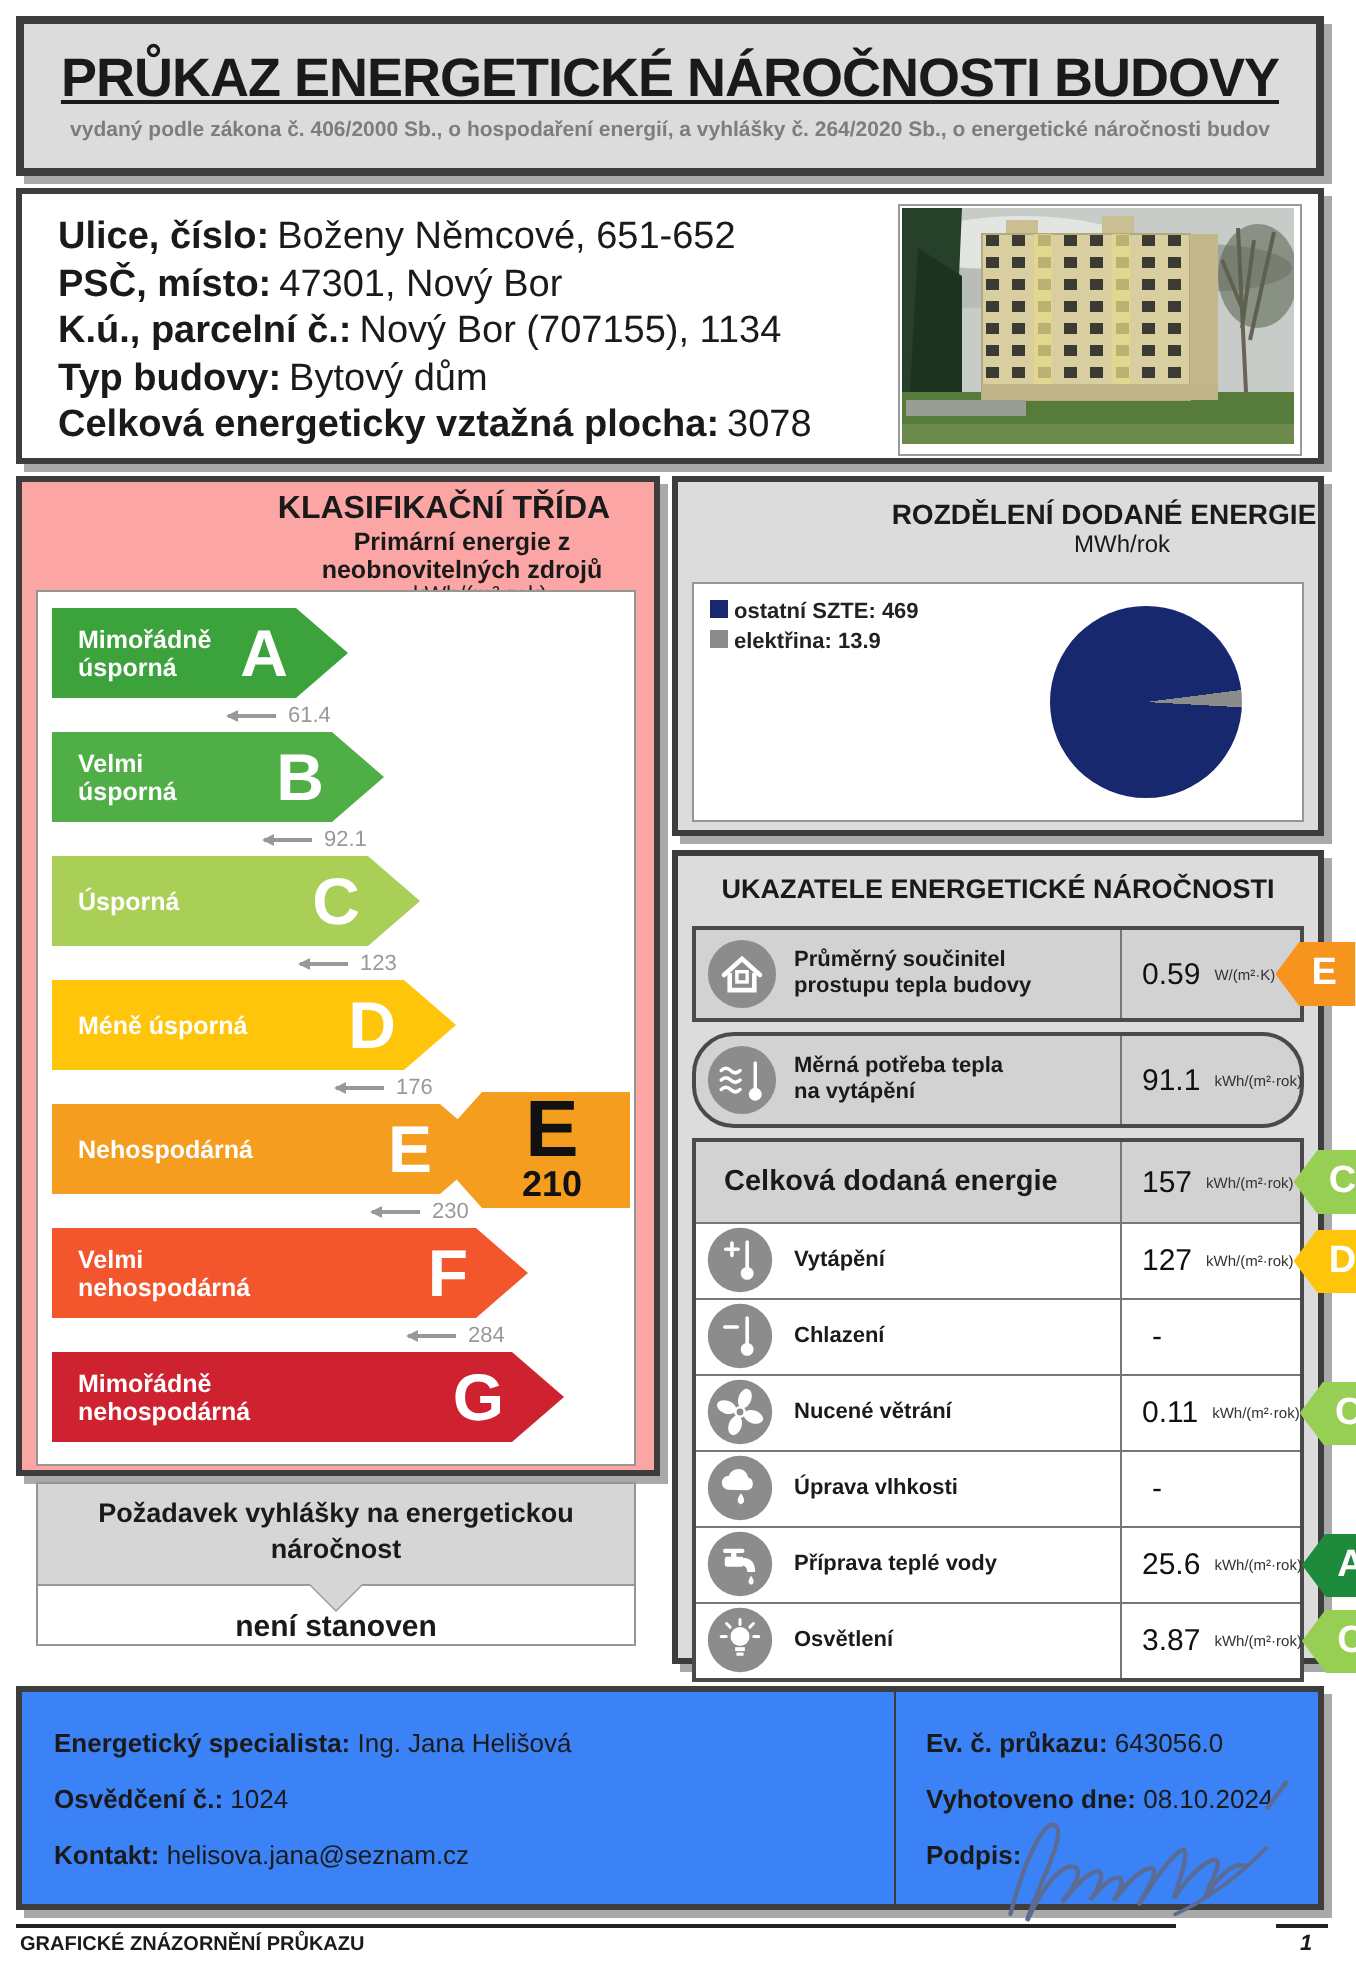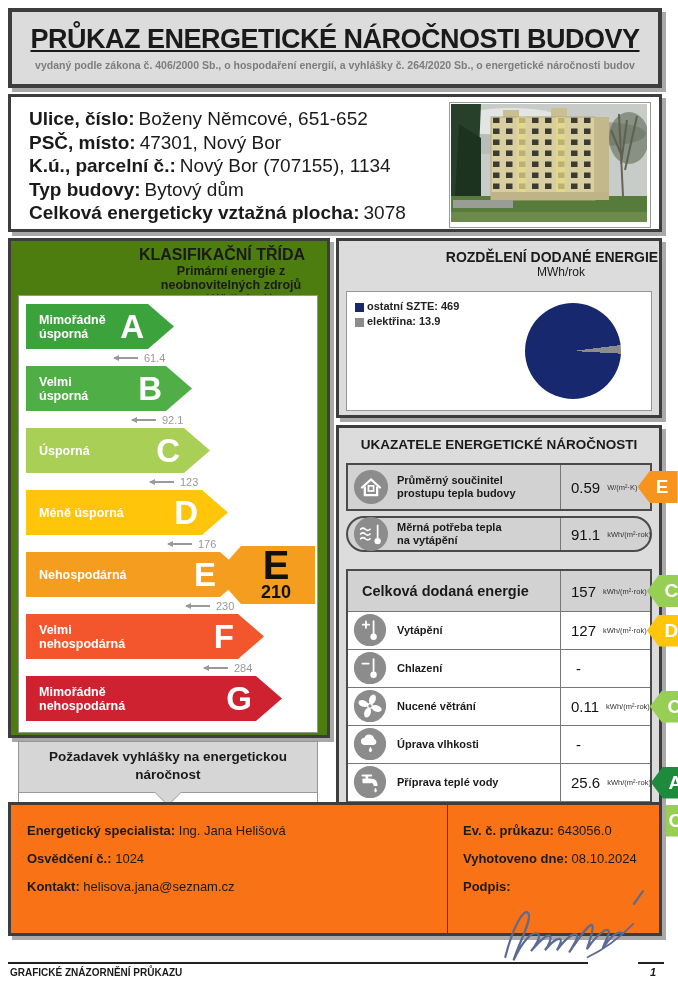--- a/index.html
+++ b/index.html
@@ -10,21 +10,21 @@
   #header-box h1{margin:12px 0 4px;font-size:27px;letter-spacing:-0.5px;text-decoration:underline;}
   #header-box .sub{font-size:10.5px;font-weight:bold;color:#7d7d7d;}
   
   #info-box{left:8px;top:94px;width:654px;height:138px;background:#fff;}
   .info-rows{position:absolute;left:18px;top:10px;font-size:19px;line-height:23.5px;}
   .info-rows b{font-weight:bold;}
   .info-rows .v{font-weight:normal;margin-left:4px;}
   .info-rows .u{margin-left:55px;font-weight:bold;}
   #photo-frame{position:absolute;right:8px;top:5px;width:198px;height:122px;border:1px solid #9a9a9a;background:#fff;padding:1px;}
   
-  #class-panel{left:8px;top:238px;width:322px;height:500px;background:#4d7c0f;}
+  #class-panel{left:8px;top:238px;width:322px;height:500px;background:#fca5a5;}
   #class-panel .head{text-align:center;padding-top:5px;}
   #class-panel .head .t1{font-size:16px;font-weight:bold;}
   #class-panel .head .t2{font-size:12.5px;font-weight:bold;}
   #class-panel .head .t3{font-size:11.5px;color:#222;}
   #scale-box{position:absolute;left:7px;top:54px;width:300px;height:438px;background:#fff;border:1px solid #969696;box-sizing:border-box;padding:8px 0 0 7px;}
   .band{position:relative;height:45px;margin-bottom:1px;clip-path:polygon(0 0,calc(100% - 26px) 0,100% 50%,calc(100% - 26px) 100%,0 100%);color:#fff;text-decoration:underline;}
   .band .band-label{position:absolute;left:13px;top:50%;transform:translateY(-50%);font-size:12.5px;font-weight:bold;line-height:14px;white-space:pre-line;}
   .band .band-letter{position:absolute;right:30px;top:50%;transform:translateY(-50%);font-size:33px;font-weight:bold;}
   .b0{width:148px}.b1{width:166px}.b2{width:184px}.b3{width:202px}.b4{width:220px}.b5{width:238px}.b6{width:256px}
   .th-row{height:16px;display:flex;align-items:center;font-size:11px;color:#999;}
@@ -38,42 +38,42 @@
   #req-head{position:relative;background:#d6d6d6;border-bottom:1px solid #9a9a9a;text-align:center;font-size:13.5px;font-weight:bold;padding:6px 10px 8px;line-height:18px;}
   #req-head::after{content:'';position:absolute;left:50%;bottom:-13px;transform:translateX(-50%);border:13px solid transparent;border-top:13px solid #d6d6d6;border-bottom:0;filter:drop-shadow(0 1px 0 #9a9a9a);}
   #req-value{text-align:center;font-size:15px;font-weight:bold;padding-top:12px;}
   
   #pie-panel{left:336px;top:238px;width:326px;height:180px;background:#dcdcdc;}
   #pie-panel .head{text-align:center;padding-top:8px;}
   #pie-panel .t1{font-size:14px;font-weight:bold;}
   #pie-panel .t2{font-size:12px;}
   #pie-inner{position:absolute;left:7px;top:50px;width:306px;height:120px;background:#fff;border:1px solid #969696;box-sizing:border-box;}
   .legend{position:absolute;left:8px;top:8px;font-size:11px;font-weight:bold;color:#222;}
-  .legend .li{display:flex;align-items:flex-end;margin-bottom:3px;}
+  .legend .li{display:flex;align-items:flex-start;margin-bottom:3px;}
   .legend .sq{width:9px;height:9px;margin-right:3px;display:inline-block;}
   #pie-chart{position:absolute;left:178px;top:11px;width:96px;height:96px;border-radius:50%;}
   
   #ind-panel{left:336px;top:425px;width:326px;height:407px;background:#dcdcdc;}
   #ind-panel .head{text-align:center;font-size:13.5px;font-weight:bold;padding-top:9px;}
   .ind-box{position:absolute;left:7px;width:306px;border:2px solid #4a4a4a;box-sizing:border-box;background:#d2d2d2;}
   .ind-row{display:flex;align-items:flex-end;height:100%;}
   .ind-left{flex:0 0 212px;display:flex;align-items:center;border-right:1px solid #777;align-self:stretch;}
   .ind-icon{width:36px;height:36px;margin:0 8px 0 5px;flex:0 0 36px;}
   .ind-label{font-size:11px;font-weight:bold;line-height:13px;white-space:pre-line;}
   .ind-total-label{font-size:14.5px;font-weight:bold;margin-left:14px;}
   .ind-right{flex:1;display:flex;align-items:center;padding:0 3px 0 10px;align-self:stretch;}
   .ind-value{font-size:15px;color:#111;}
   .ind-value.dash{margin-left:auto;margin-right:14px;}
   .ind-unit{font-size:7.5px;color:#333;margin-left:7px;}
   .badge{margin-left:auto;width:40px;height:32px;clip-path:polygon(30% 0,100% 0,100% 100%,30% 100%,0 50%);display:flex;align-items:center;justify-content:center;padding-left:9px;box-sizing:border-box;color:#fff;font-weight:bold;font-size:19px;}
   #ind-group{position:absolute;left:7px;top:141px;width:306px;border:2px solid #4a4a4a;box-sizing:border-box;background:#fff;}
   #ind-group .g-row{height:37px;border-top:1px solid #777;display:flex;align-items:center;}
   #ind-group .g-row:first-child{border-top:none;height:40px;background:#d2d2d2;}
   
-  #bottom-box{left:8px;top:802px;width:654px;height:134px;background:#f97316;}
+  #bottom-box{left:8px;top:843px;width:654px;height:112px;background:#3b82f6;}
   #bottom-left{position:absolute;left:16px;top:12px;font-size:13px;line-height:28px;}
   #bottom-div{position:absolute;left:436px;top:0;bottom:0;width:1px;background:#3d3d3d;}
   #bottom-right{position:absolute;left:452px;top:12px;font-size:13px;line-height:28px;}
   .bb b{font-weight:bold;}
   
   #footer-line{position:absolute;left:8px;top:962px;width:580px;height:1.5px;background:#222;}
   #footer-line2{position:absolute;left:638px;top:962px;width:26px;height:1.5px;background:#222;}
   #footer-label{position:absolute;left:10px;top:967px;font-size:10px;font-weight:bold;}
   #page-num{position:absolute;left:650px;top:966px;font-size:11px;font-weight:bold;font-style:italic;}
   #signature{position:absolute;left:488px;top:888px;transform:rotate(-4deg);}
@@ -239,21 +239,21 @@
 prostupu tepla budovy</span>
         </div>
         <div class="ind-right">
           <span class="ind-value">0.59</span>
           <span class="ind-unit">W/(m²·K)</span>
           <span class="badge" style="background: rgb(247, 148, 29);">E</span>
         </div>
       </div>
     </div>
 
-    <div class="ind-box" style="top:88px;height:36px;border-radius:21px;">
+    <div class="ind-box" style="top:88px;height:48px;border-radius:21px;">
       <div class="ind-row">
         <div class="ind-left">
           <span class="ind-icon">
             <svg width="36" height="36" viewBox="0 0 38 38">
                 <circle cx="19" cy="19" r="18" fill="#8C8C8C"></circle>
                 <g stroke="#fff" stroke-width="1.8" fill="none" stroke-linecap="round">
                   <path d="M8 14 q2.5 -2.5 5 0 t5 0"></path>
                   <path d="M8 19 q2.5 -2.5 5 0 t5 0"></path>
                   <path d="M8 24 q2.5 -2.5 5 0 t5 0"></path>
                   <path d="M26 10 v13"></path>

